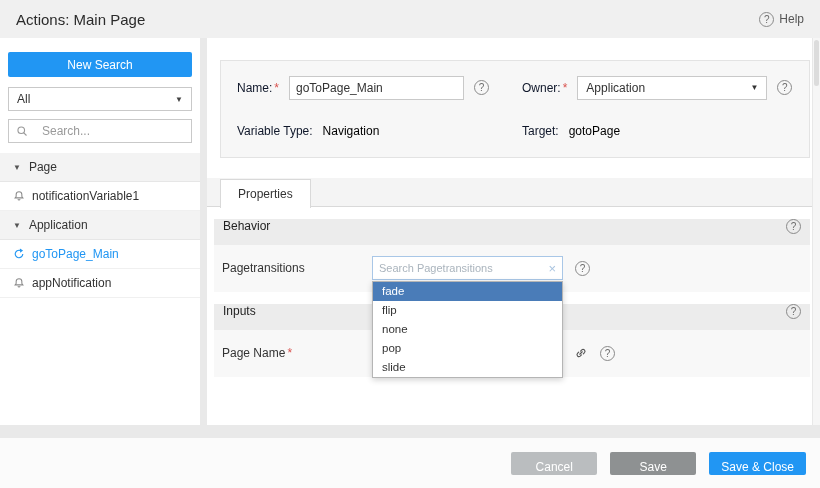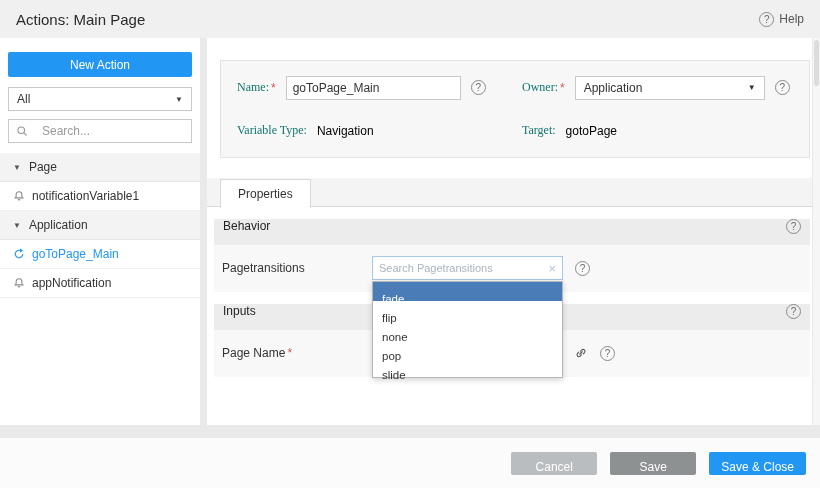--- a/index.html
+++ b/index.html
@@ -49,21 +49,21 @@
   .main { position:absolute; top:38px; left:207px; right:0; bottom:63px; background:#fff; }
   .vscroll { position:absolute; top:0; right:0; bottom:0; width:8px;
     background:#f6f6f6; border-left:1px solid #e8e8e8; }
   .vthumb { position:absolute; top:2px; left:1px; width:5px; height:46px;
     background:#dcdcdc; border-radius:3px; }
 
   .form-panel { margin:22px 10px 0 13px; background:#f7f7f7; border:1px solid #e3e3e3; padding:5px 0; }
   .form-row { display:flex; align-items:center; height:43px; padding:0 16px; }
   .fgroup { display:flex; align-items:center; }
   .fgroup.left { width:285px; flex:none; }
-  .flabel { font-size:12px; color:#0f766e; white-space:nowrap;font-family:Liberation Serif, serif; }
+  .flabel { font-size:12px; color:#0f172a; white-space:nowrap; }
   .req { color:var(--required-red,#d9534f); margin-left:2px; font-size:12px; }
   .text-input { width:175px; height:24px; border:1px solid #c9c9c9; font-size:12px;
     padding:0 6px; font-family:inherit; color:#333; margin-left:10px; outline:none; }
   .select-box { width:190px; height:24px; border:1px solid #c9c9c9; background:#fff;
     display:flex; align-items:center; padding:0 8px; font-size:12px; color:#333;
     margin-left:10px; cursor:pointer; }
   .select-box .caret { margin-left:auto; font-size:8px; color:#333; }
   .fgroup .qicon { margin-left:10px; }
   .value { font-size:12px; color:#000000; margin-left:10px; }
 
@@ -84,21 +84,21 @@
   .combo-wrap { position:relative; flex:none; }
   .combo { width:191px; height:24px; border:1px solid #a9c7e7; background:#fff;
     display:flex; align-items:center; }
   .combo input { border:none; outline:none; flex:1; min-width:0; font-size:11px;
     padding:0 6px; font-family:inherit; color:#333; background:transparent; }
   .combo input::placeholder { color:#aab4bd; }
   .combo .clear { color:#a9c4e0; font-size:13px; padding-right:6px; cursor:pointer; }
 
   .dropdown { position:absolute; top:25px; left:0; width:191px; background:#fff;
     border:1px solid #b5b5b5; z-index:20; box-shadow:0 2px 6px rgba(0,0,0,0.18); }
-  .opt { height:19px; line-height:19px; padding:8px 9px; font-size:11.5px; color:#333; cursor:pointer; }
+  .opt { height:19px; line-height:19px; padding:0 9px; font-size:11.5px; color:#333; cursor:pointer; }
   .opt.selected { background:var(--dropdown-selected-bg,#4a7cb8); color:#fff; }
 
   .page-input { width:191px; height:24px; border:1px solid #c9c9c9; background:#fff; flex:none; outline:none; }
   .link-icon { margin-left:11px; display:flex; cursor:pointer; color:#555; }
   .sec-body .qicon { margin-left:12px; }
 
   
   .footer { position:absolute; left:0; right:0; bottom:0; height:50px; background:#fbfbfb;
     display:flex; align-items:center; justify-content:flex-end; padding-right:14px; gap:13px; }
   .btn { height:23px; min-width:86px; border:none; border-radius:2px; color:#fff;
@@ -112,21 +112,21 @@
 
 <div class="header">
   <span class="title">Actions: Main Page</span>
   <div class="help">
     <span class="qicon">?</span>
     <span>Help</span>
   </div>
 </div>
 
 <div class="sidebar">
-  <button class="new-action">New Action</button>
+  <button class="new-action">New Search</button>
 
   <div class="filter">
     <span>All</span>
     <span class="caret">▼</span>
   </div>
 
   <div class="search">
     <span style="display:flex;">
       <svg width="12" height="12" viewBox="0 0 16 16">
         <circle cx="7" cy="7" r="4.4" fill="none" stroke="#999" stroke-width="1.5"></circle>

